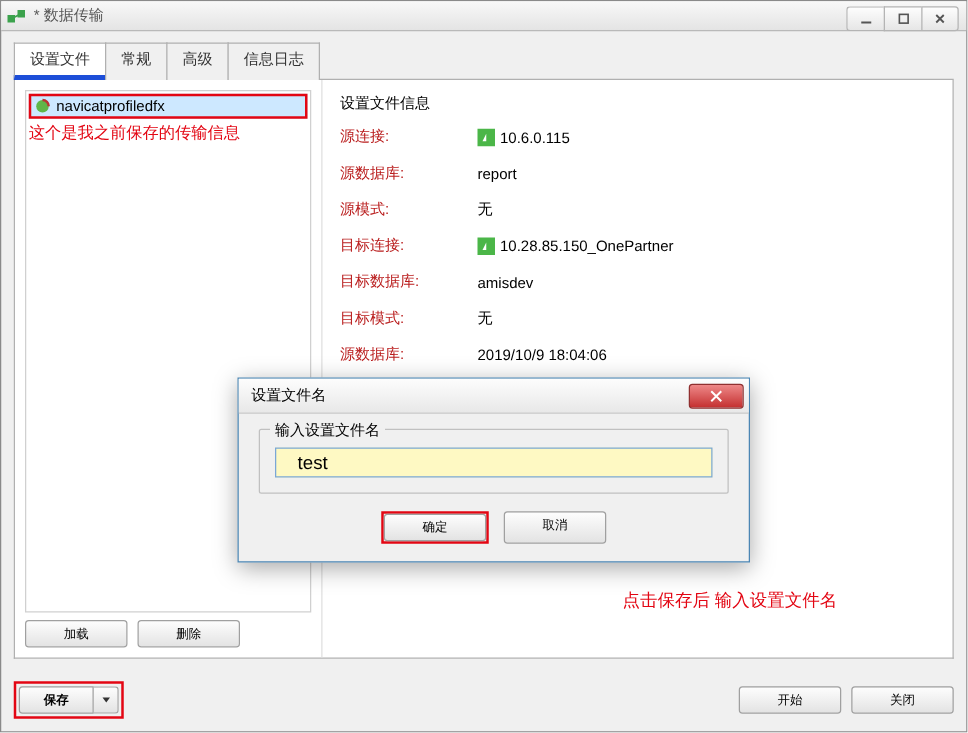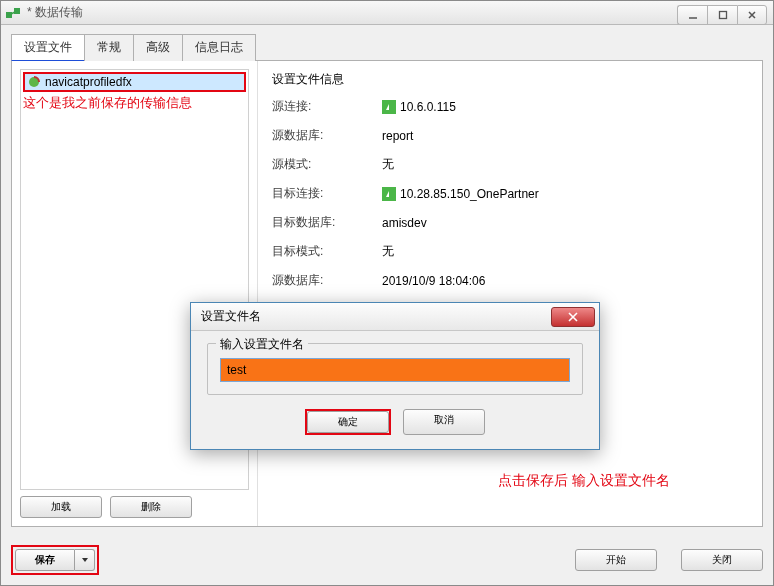--- a/index.html
+++ b/index.html
@@ -61,21 +61,21 @@
       background: #f0f0f0;
       border: 1px solid #b0b0b0;
       border-bottom: none;
       margin-right: -1px;
       color: #333;
       position: relative;
       top: 1px;
     }
     .tab.active {
       background: #fff;
-      border-bottom: 1px solid #1d4ed8;
+      border-bottom: 4px solid #1d4ed8;
     }
     .tab-content {
       flex: 1;
       border: 1px solid #b0b0b0;
       border-top: none;
       background: #fff;
       display: flex;
       position: relative;
     }
     .left-pane {
@@ -116,21 +116,21 @@
       font-size:10px;
     }
     .right-pane {
       flex:1;
       border-left:1px solid #e0e0e0;
       padding: 10px 14px;
       position:relative;
     }
     .info-title { font-size:12px; margin-bottom:10px; }
     .info-row { display:flex; margin-bottom:12px; align-items:center;}
-    .info-label { width:110px; color:#404040; }
+    .info-label { width:110px; color:#b91c1c; }
     .info-value { display:flex; align-items:center; gap:4px; }
     .green-sq {
       display:inline-flex; width:14px; height:14px; background:#4bb648;
       align-items:center; justify-content:center;
     }
     .green-sq svg { width:10px; height:10px; }
     .annotation-2 {
       position:absolute; bottom:36px; left:240px;
       color:#e30613; font-size:14px;
     }
@@ -144,21 +144,21 @@
       padding:2px;
     }
     .save-combo .btn { width:60px; }
     .combo-arrow {
       width:20px; border:1px solid #a0a0a0; border-left:none;
       background:linear-gradient(#fdfdfd,#e3e3e3);
       display:flex; align-items:center; justify-content:center;
       border-top-right-radius:3px; border-bottom-right-radius:3px;
       align-self:stretch;
     }
-    .right-buttons { display:flex; gap:24px;border-radius:12px; }
+    .right-buttons { display:flex; gap:8px;border-radius:12px; }
     
     .modal {
       position:absolute;
       left:190px; top:302px;
       width:410px;
       border:1px solid #4b86b4;
       background:#f0f0f0;
       box-shadow: 0 4px 18px rgba(0,0,0,.35);
       z-index:20;
     }
@@ -184,21 +184,21 @@
       padding:14px 12px 12px 12px;
       position:relative;
       background:#f0f0f0;
     }
     .modal-group-title {
       position:absolute; top:-8px; left:8px; background:#f0f0f0;
       padding:0 4px; font-size:12px;
     }
     .modal-input {
       width:100%; height:24px; border:1px solid #7aa7d7;
-      padding:2px 6px; font-size:12px; outline:none; background:#f97316;
+      padding:2px 17px; font-size:15px; outline:none; background:#fef9c3;
     }
     .modal-actions { display:flex; justify-content:center; gap:12px; margin-top:14px;}
     .ok-btn-wrap { border:2px solid #e30613; display:inline-block; }
   </style>
 </head>
 <body>
 
 <div class="window">
   <div class="titlebar">
     <span class="app-icon">

